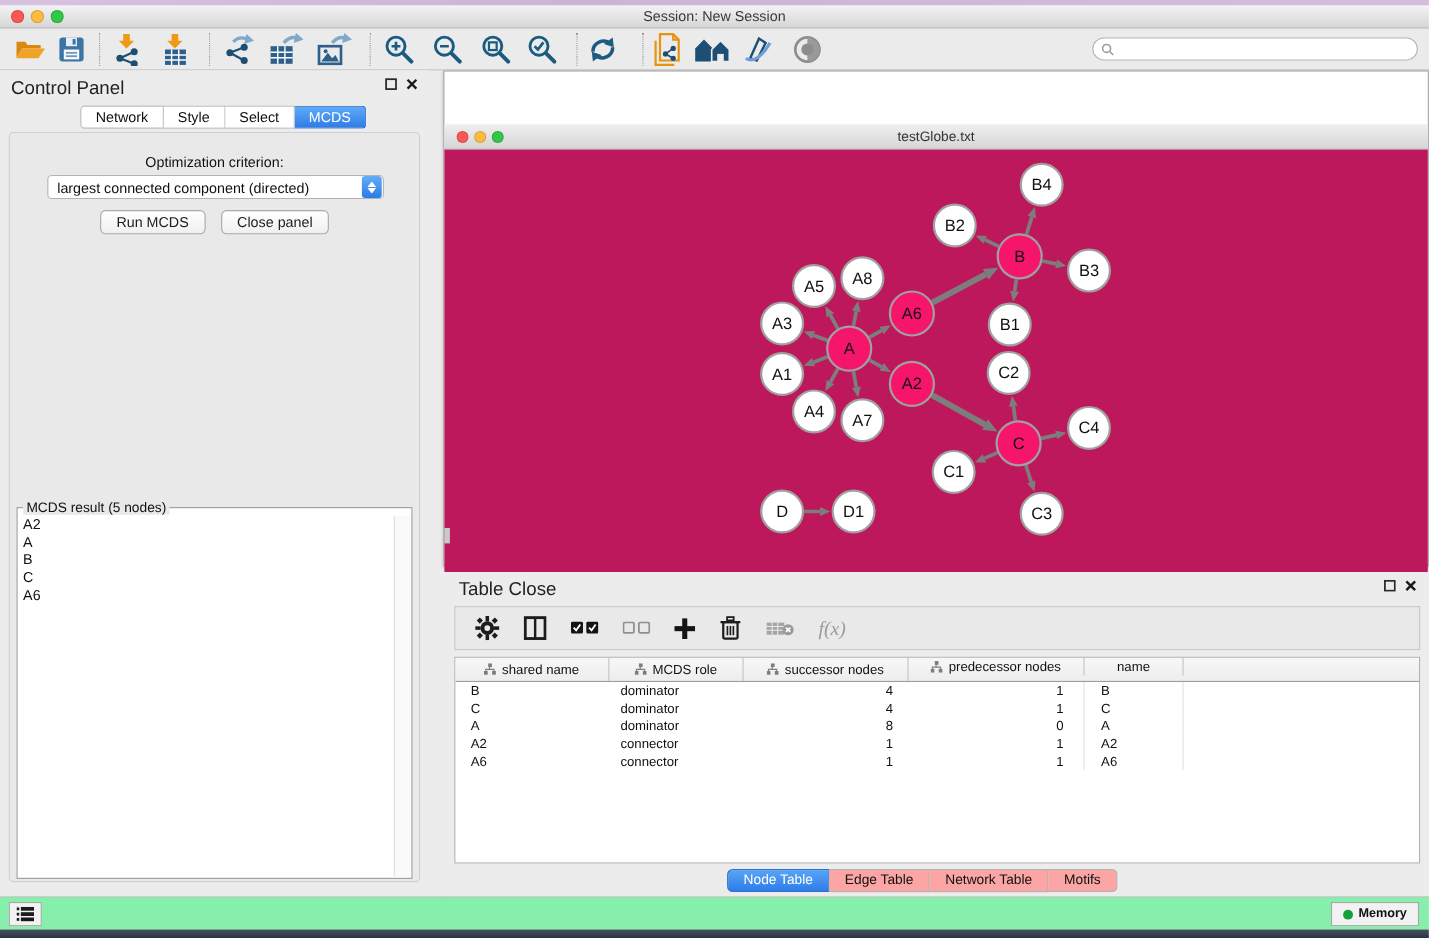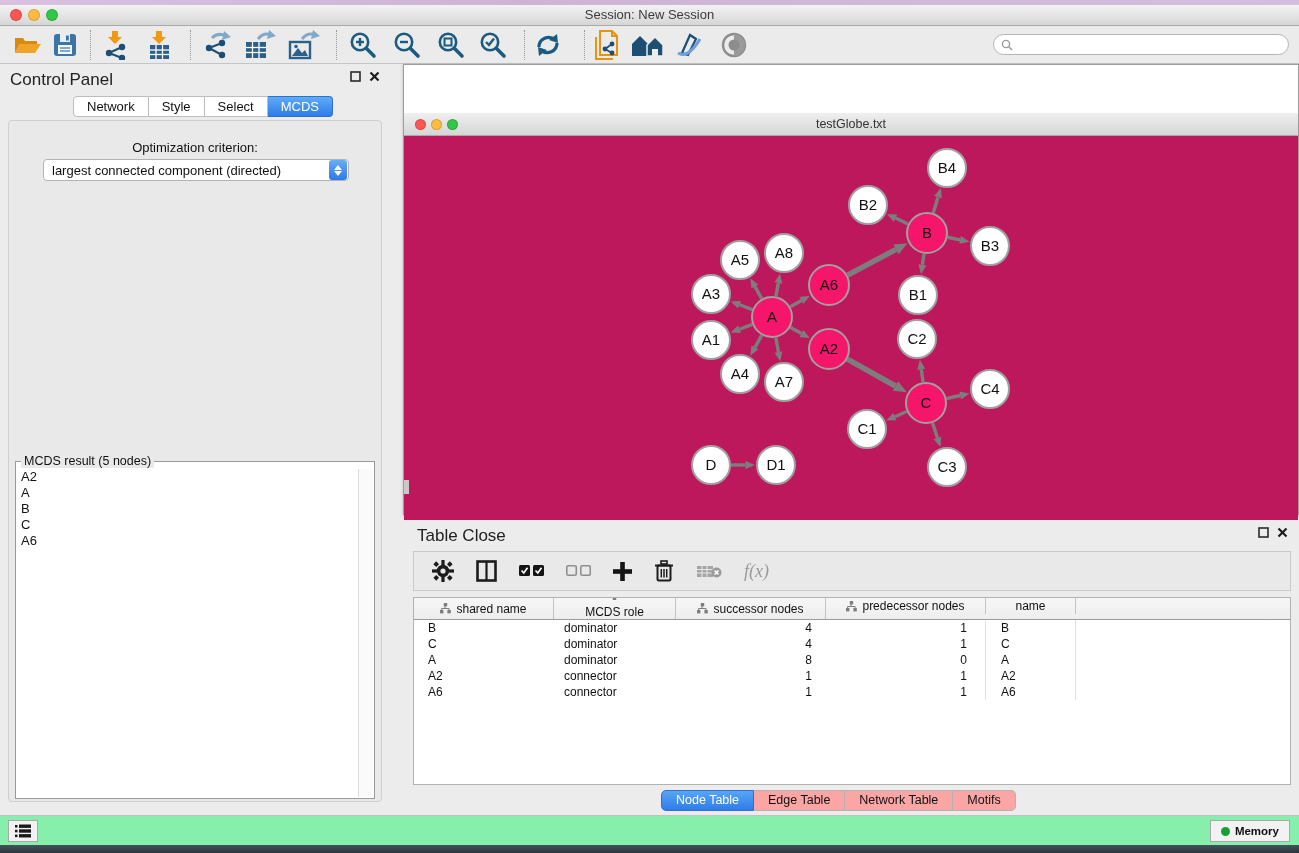--- a/index.html
+++ b/index.html
@@ -75,21 +75,21 @@
   .fx { font-family:"Liberation Serif", serif; font-style:italic; font-size:18px; color:#9a9a9a; }
   .data-table { position:absolute; left:10px; top:77px; width:878px; height:188px; background:#fff; border:1px solid #b2b2b2; overflow:hidden; }
   .thead { display:flex; height:22px; background:linear-gradient(#f7f7f7,#ededed); border-bottom:1px solid #9c9c9c; }
   .th { display:flex; align-items:center; justify-content:center; gap:5px; font-size:12px; color:#111;
     border-right:1px solid #c3c3c3; }
   .th:last-child { border-right:none; }
   .trow { display:flex; height:16px; align-items:center; }
   .td { font-size:12px; color:#111; white-space:nowrap; overflow:hidden; }
   .td.num { text-align:right; }
   .c0 { width:140px; padding-left:14px; }
-  .c1 { width:122px; padding-left:10px;flex-direction:column; }
+  .c1 { width:122px; padding-left:10px; }
   .c2 { width:150px; padding-right:14px; }
   .c3 { width:160px; padding-right:18px; border-right:1px solid #e2e2e2; height:16px; line-height:16px; }
   .c4 { width:90px;  padding-left:15px; border-right:1px solid #e2e2e2; height:16px; line-height:16px; }
   .c5 { flex:1; }
   .th.c0,.th.c1,.th.c2,.th.c3,.th.c4 { padding:0; border-right:1px solid #c3c3c3; }
   .tp-tabs { position:absolute; left:258px; top:270px; display:flex; }
   .tp-tab { height:21px; line-height:19px; padding:0 14px; font-size:12.5px; background:#fca5a5; color:#111;
     border:1px solid #b3b3b3; border-left:none; }
   .tp-tab:first-child { border-left:1px solid #b3b3b3; border-radius:5px 0 0 5px; }
   .tp-tab:last-child { border-radius:0 5px 5px 0; }
@@ -289,20 +289,24 @@
       <div class="criterion">
         <span class="val">largest connected component (directed)</span>
         <span class="spin">
           <svg width="8" height="5">
               <path d="M4 0 L8 5 L0 5 Z" fill="#fff"></path>
             </svg>
           <svg width="8" height="5">
               <path d="M0 0 L8 0 L4 5 Z" fill="#fff"></path>
             </svg>
         </span>
+      </div>
+      <div class="cp-buttons">
+        <button class="btn">Run MCDS</button>
+        <button class="btn">Close panel</button>
       </div>
       <fieldset class="result-box">
         <legend>MCDS result (5 nodes)</legend>
         <div class="result-list" id="result-list">
             <div class="result-item">A2</div>
             <div class="result-item">A</div>
             <div class="result-item">B</div>
             <div class="result-item">C</div>
             <div class="result-item">A6</div>
           </div>

